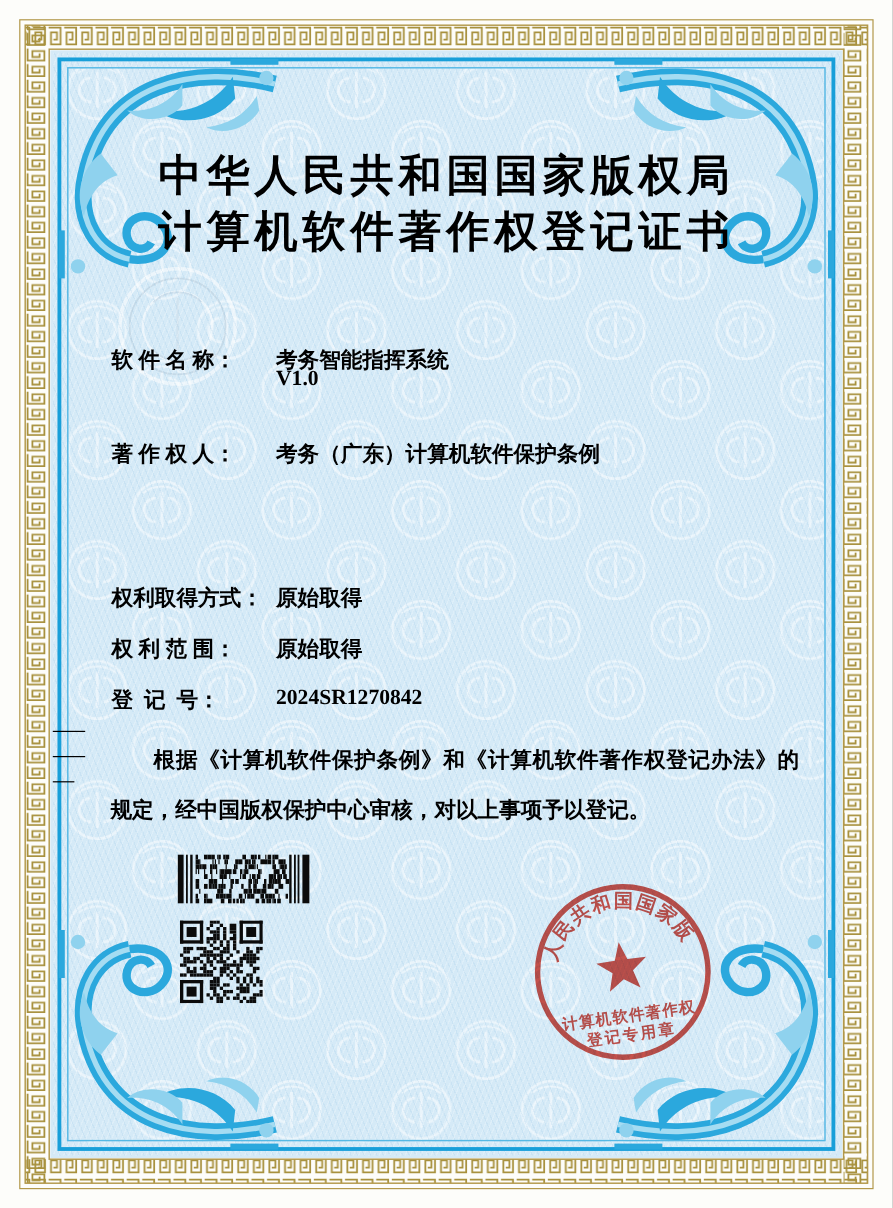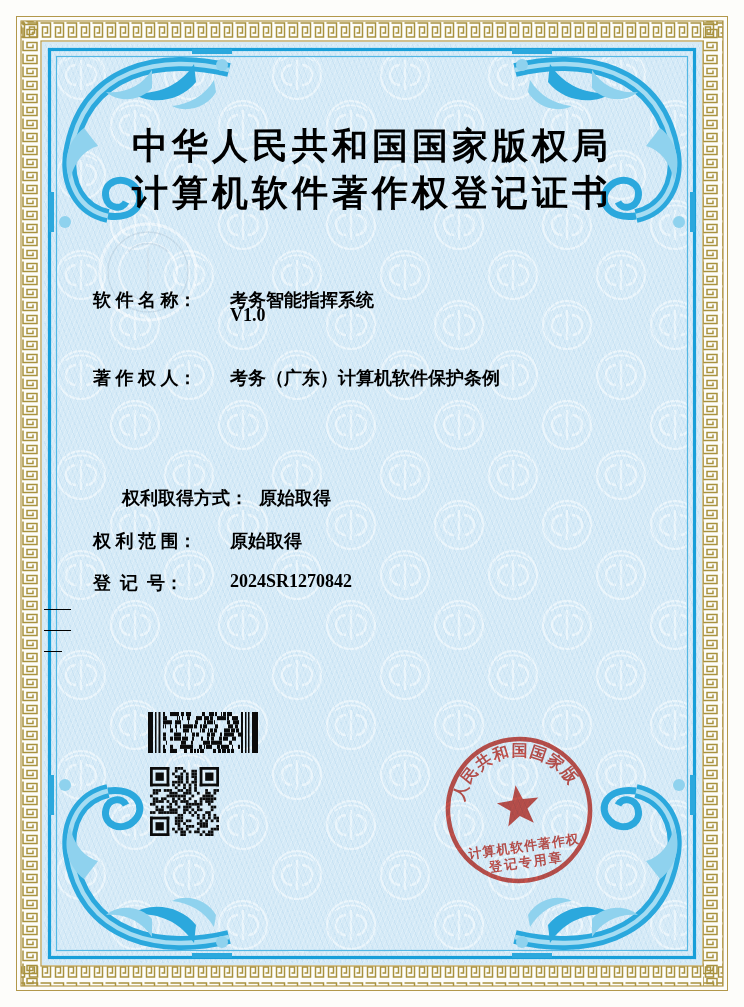--- a/index.html
+++ b/index.html
@@ -24,21 +24,21 @@
   .title{position:absolute;left:0;width:744px;text-align:center;font-weight:bold;
          font-size:36px;letter-spacing:4px;white-space:pre;}
   .t1{top:122px;}
   .t2{top:169px;}
   .certno{position:absolute;left:460px;top:240px;font-size:15px;font-weight:bold;white-space:pre;}
   .certno .lbl{margin-right:10px;}
   .row{position:absolute;font-size:18px;font-weight:bold;white-space:pre;padding-left:44px;}
   .row .lbl{position:absolute;left:93px;top:0;}
   .row .val{position:absolute;left:230px;top:0;}
   .r-name{top:288px;} .r-ver{top:305px;} .r-owner{top:366px;}
-  .r-acq{top:486px;margin-left:29px;} .r-scope{top:529px;text-align:center;} .r-reg{top:571px;text-decoration:underline;}
+  .r-acq{top:486px;} .r-scope{top:529px;text-align:center;} .r-reg{top:571px;text-decoration:underline;}
   .statement{
     position:absolute;left:92px;top:612px;width:574px;
     font-size:18px;font-weight:bold;line-height:42px;
     text-indent:2em;text-align:justify;
   }
   .barcode{position:absolute;left:148px;top:712px;width:110px;height:41px;}
   .qrcode{position:absolute;left:150px;top:767px;width:69px;height:69px;}
   .seal{position:absolute;left:439px;top:730px;width:160px;height:160px;
         transform:rotate(-8deg);mix-blend-mode:multiply;opacity:.92;}
   .seal text{font-family:"Liberation Serif","DejaVu Serif",serif;font-weight:bold;}
@@ -147,20 +147,21 @@
     <div class="row r-scope">
       <span class="lbl">权 利 范 围：</span>
       <span class="val">原始取得</span>
     </div>
 
     <div class="row r-reg">
       <span class="lbl">登  记  号：</span>
       <span class="val">2024SR1270842</span>
     </div>
 
+    <div class="statement">根据《计算机软件保护条例》和《计算机软件著作权登记办法》的规定，经中国版权保护中心审核，对以上事项予以登记。</div>
 
     <svg class="barcode" viewBox="0 0 110 41" id="barcodeSvg">
         <rect x="0" y="0" width="5" height="41" fill="#0b0b0b"></rect>
         <rect x="7" y="0" width="1.5" height="41" fill="#0b0b0b"></rect>
         <rect x="10.5" y="0" width="2" height="41" fill="#0b0b0b"></rect>
         <rect x="93" y="0" width="2" height="41" fill="#0b0b0b"></rect>
         <rect x="97" y="0" width="1.5" height="41" fill="#0b0b0b"></rect>
         <rect x="100" y="0" width="1.5" height="41" fill="#0b0b0b"></rect>
         <rect x="104" y="0" width="6" height="41" fill="#0b0b0b"></rect>
         <rect x="15" y="0" width="2" height="4.1" fill="#0b0b0b"></rect>

